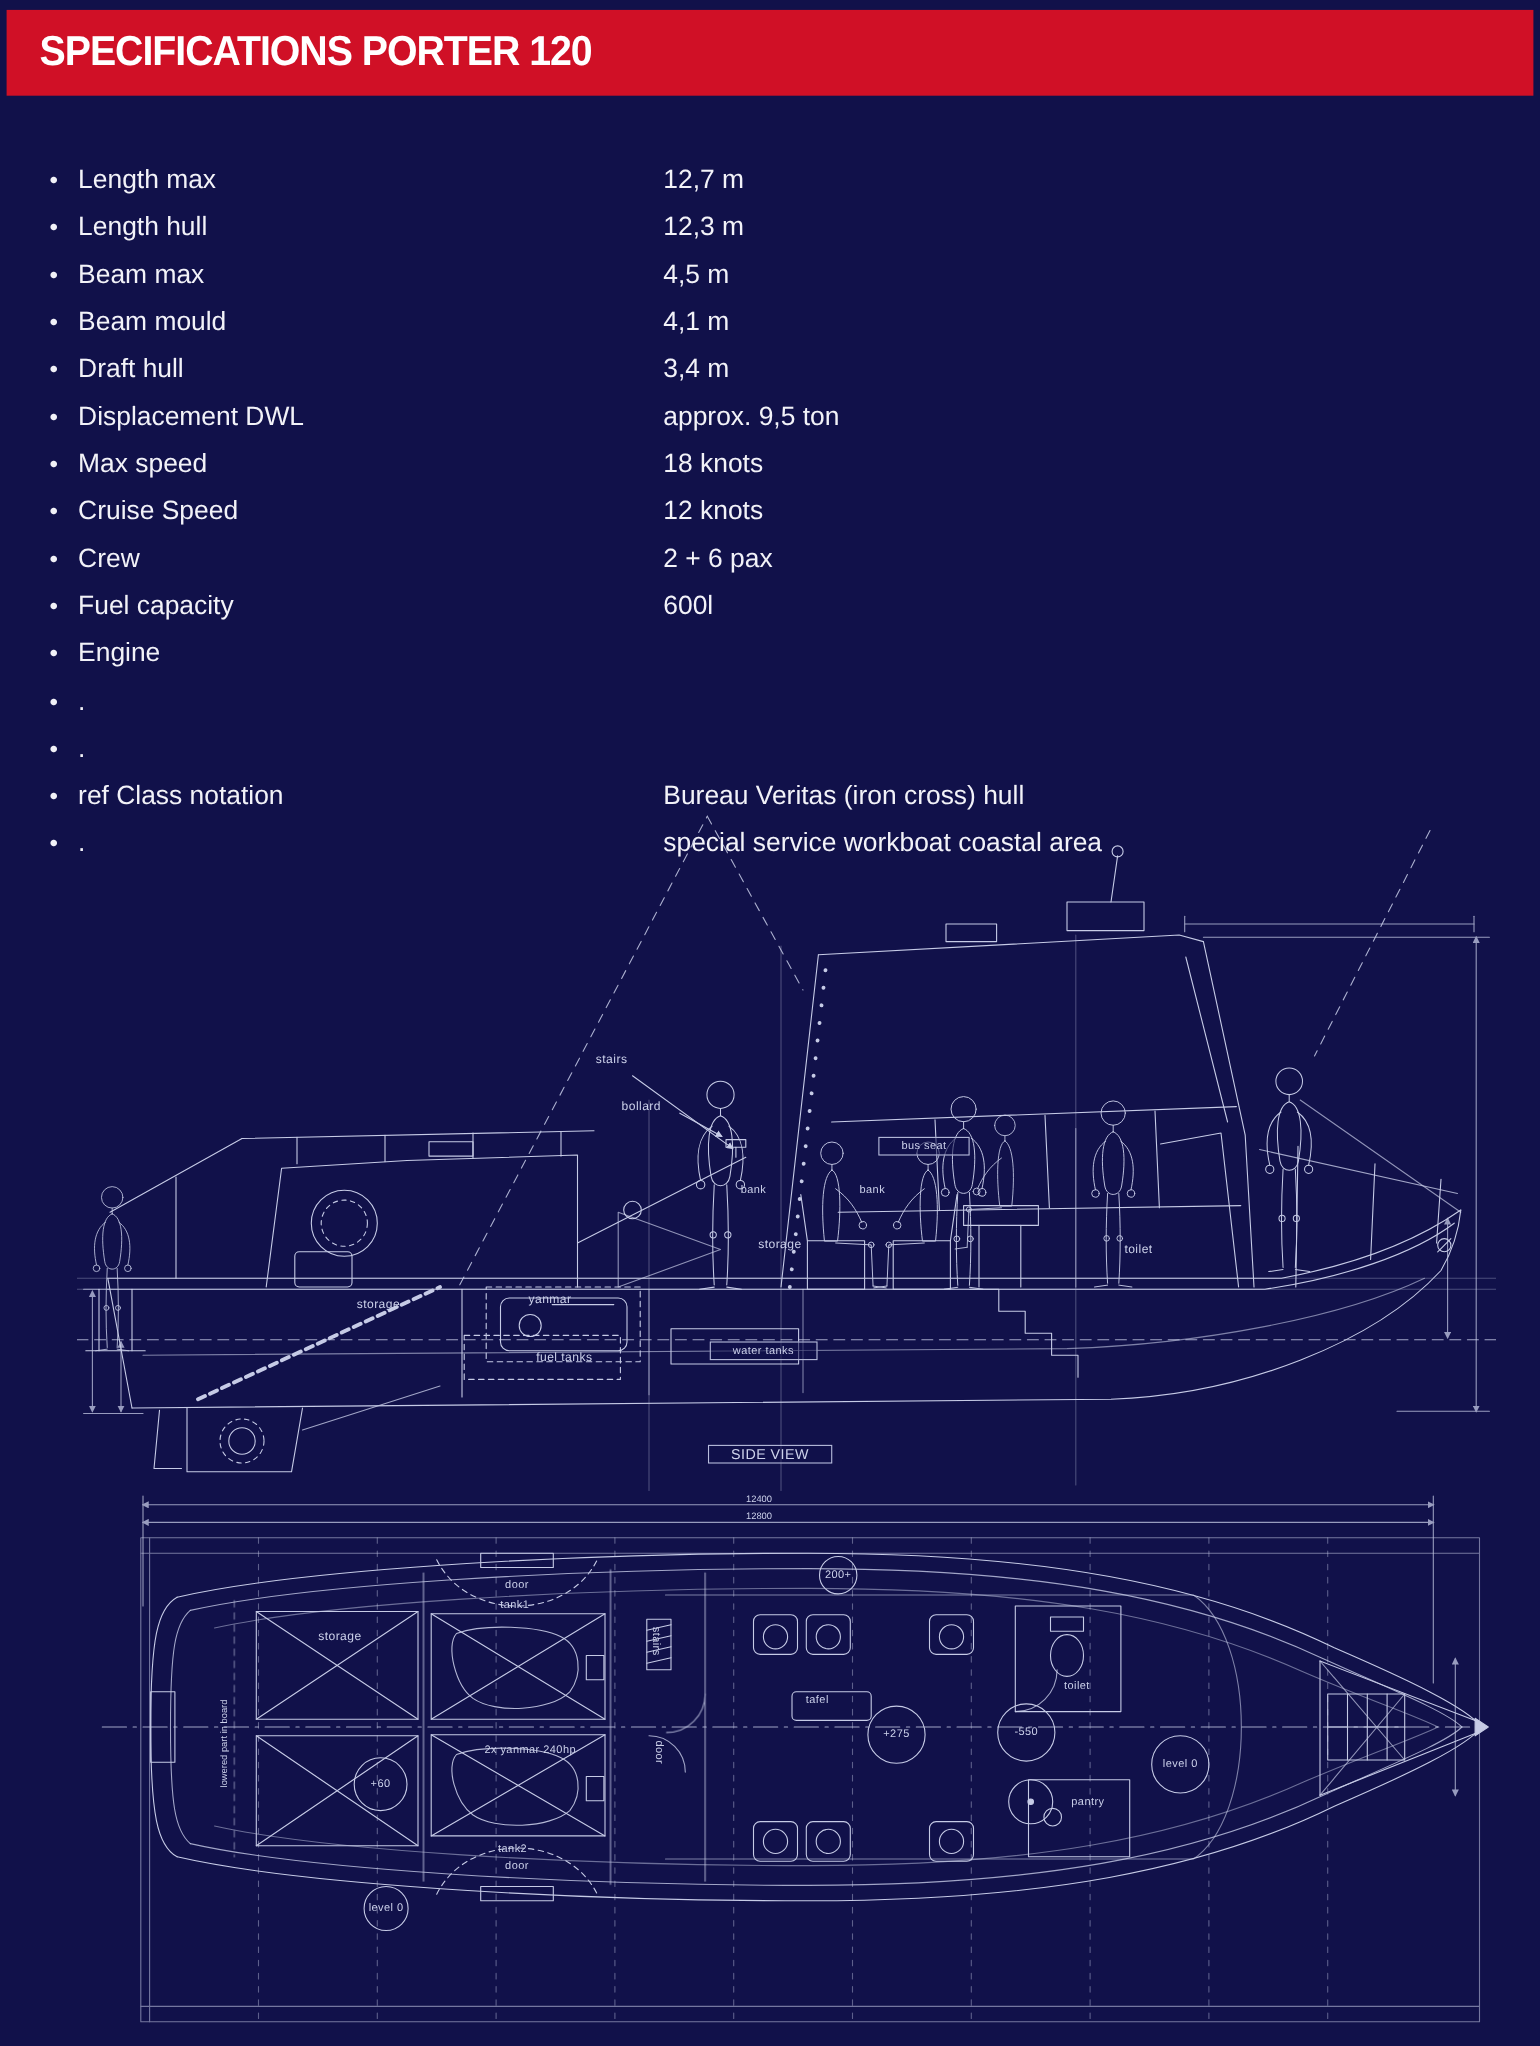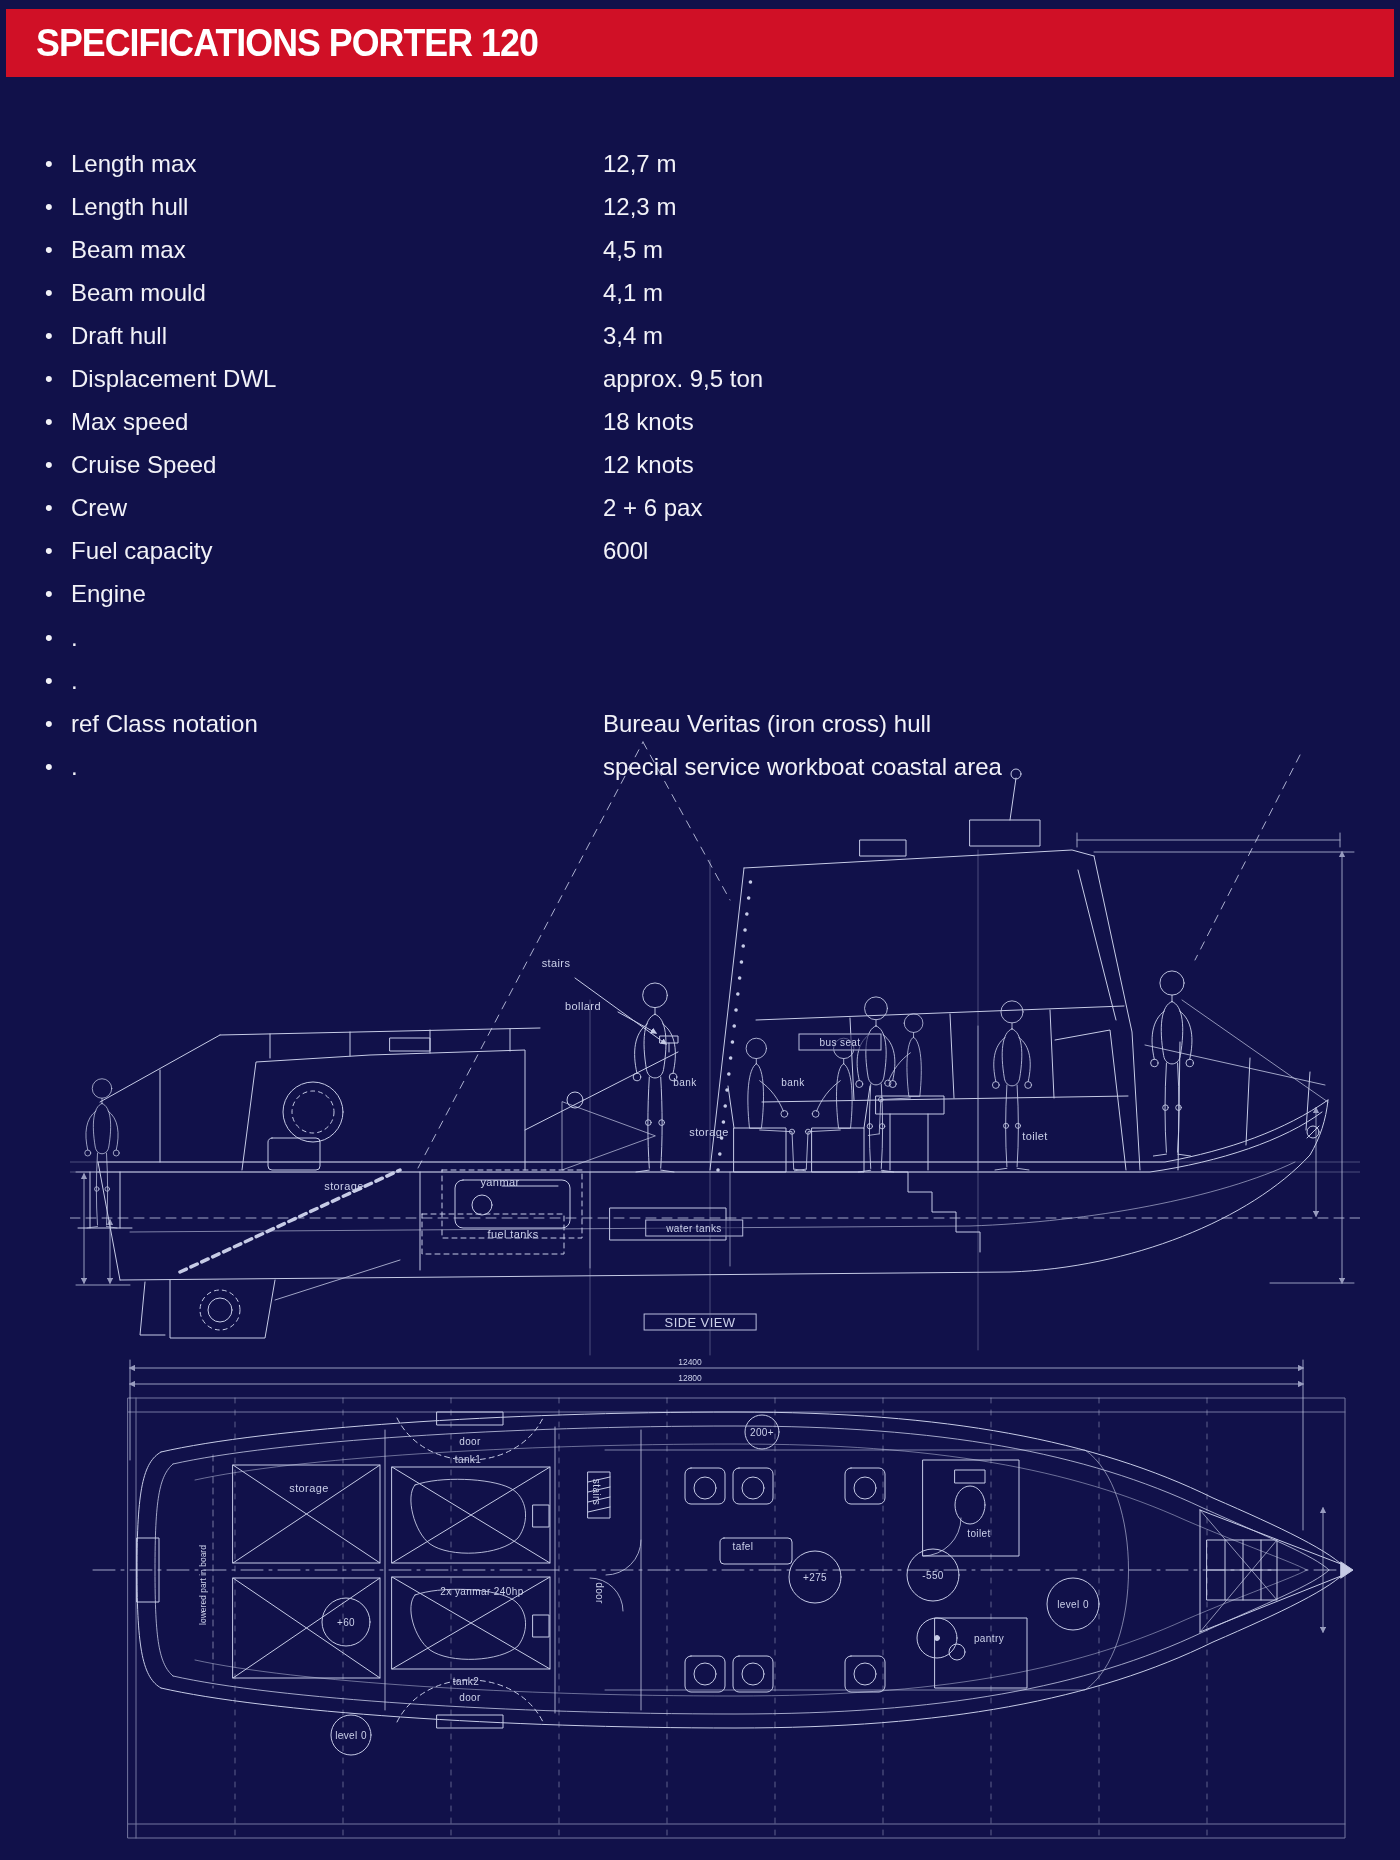--- a/index.html
+++ b/index.html
@@ -4,21 +4,21 @@
 <style>
   html,body{margin:0;padding:0;}
   body{
     width:1400px;height:1860px;
     background:#11114a;
     font-family:"Liberation Sans", sans-serif;
     position:relative;overflow:hidden;
   }
   .canvas{position:absolute;inset:0;}
   
-  .red-bar{position:absolute;left:6px;right:6px;top:9px;height:68px;background:#d01026;}
+  .red-bar{position:absolute;left:6px;right:6px;top:9px;height:78px;background:#d01026;}
   .page-title{
     position:absolute;left:30px;top:50%;transform:translateY(-50%) scaleX(.94);
     transform-origin:left center;
     color:#ffffff;font-size:38px;font-weight:bold;letter-spacing:-1px;white-space:nowrap;
   }
   
   .specs{position:absolute;left:45px;top:142px;width:1300px;}
   .spec-row{height:43.1px;display:flex;align-items:center;color:#f2f2f8;font-size:24px;}
   .spec-bullet{width:26px;font-size:22px;}
   .spec-label{width:532px;}

